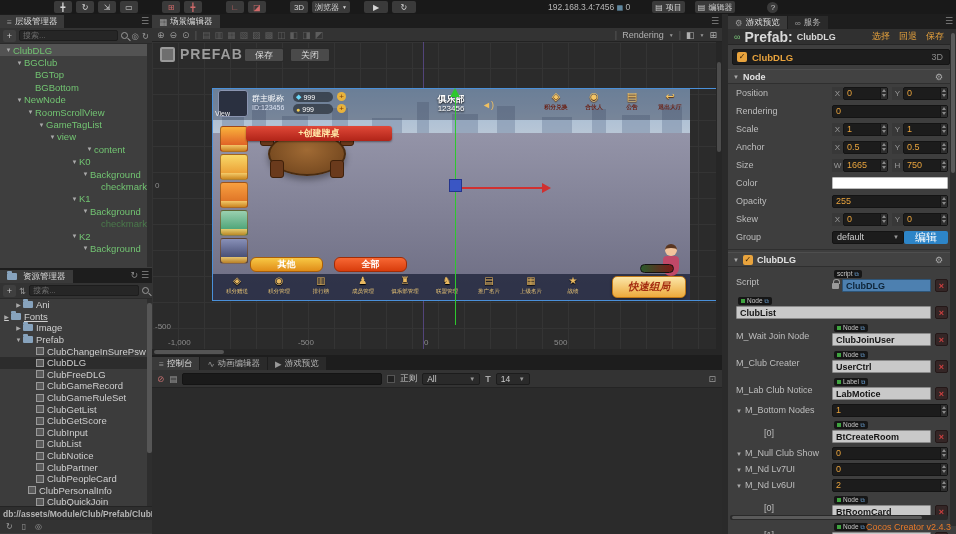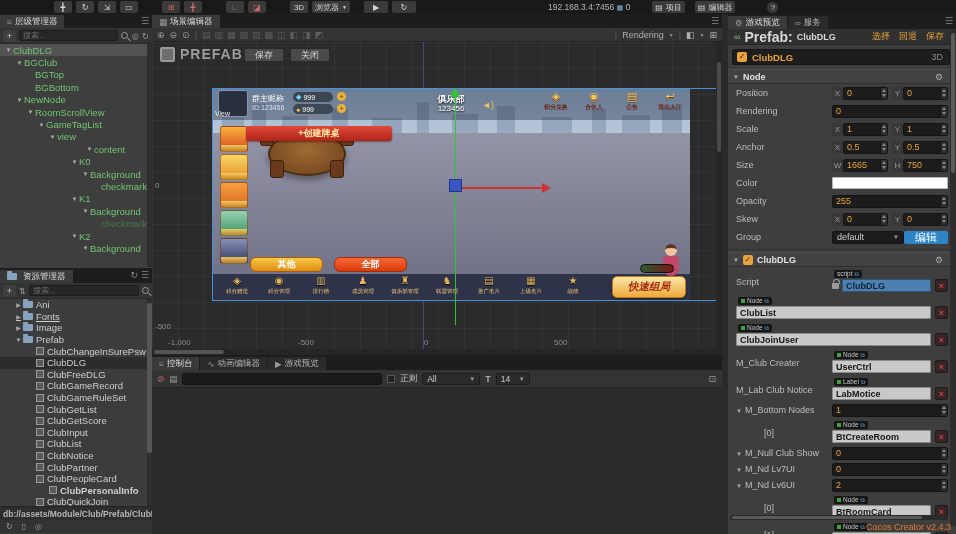--- a/index.html
+++ b/index.html
@@ -312,21 +312,21 @@
   </div>
   <div id="assets-tree">
     <div class="vtrack">
         <div class="vthumb" style="top:4px;height:150px"></div>
       </div>
   <div class="arow" style="padding-left: 14px;">
         <span class="arr">▶</span>
         <span class="folder"></span>
         <span>Ani</span>
       </div>
-      <div class="arow" style="padding-left: 14px; text-decoration: underline;">
+      <div class="arow" style="padding-left: 2px; text-decoration: underline;">
         <span class="arr">▶</span>
         <span class="folder"></span>
         <span>Fonts</span>
       </div>
       <div class="arow" style="padding-left: 14px;">
         <span class="arr">▶</span>
         <span class="folder"></span>
         <span>Image</span>
       </div>
       <div class="arow" style="padding-left: 14px;">
@@ -387,21 +387,21 @@
       <div class="arow" style="padding-left: 26px;">
         <span class="arr"></span>
         <span class="cubeic"></span>
         <span>ClubPartner</span>
       </div>
       <div class="arow" style="padding-left: 26px;">
         <span class="arr"></span>
         <span class="cubeic"></span>
         <span>ClubPeopleCard</span>
       </div>
-      <div class="arow" style="padding-left: 39px; font-weight: bold;">
+      <div class="arow" style="padding-left: 18px;">
         <span class="arr"></span>
         <span class="cubeic"></span>
         <span>ClubPersonalInfo</span>
       </div>
       <div class="arow" style="padding-left: 26px;">
         <span class="arr"></span>
         <span class="cubeic"></span>
         <span>ClubQuickJoin</span>
       </div>
     </div>
@@ -826,20 +826,21 @@
               <span class="bt">Node</span>
               <span class="ext">⧉</span>
             </span></div>
           <div class="fline">
             <span class="reffield">ClubList</span>
             <span class="xbtn">×</span>
           </div>
         </div>
       </div>
       <div class="frow">
+        <span class="lbl">M_Wait Join Node</span>
         <div class="fwrap">
           <div><span class="badge">
               <span class="sq"></span>
               <span class="bt">Node</span>
               <span class="ext">⧉</span>
             </span></div>
           <div class="fline">
             <span class="reffield">ClubJoinUser</span>
             <span class="xbtn">×</span>
           </div>

